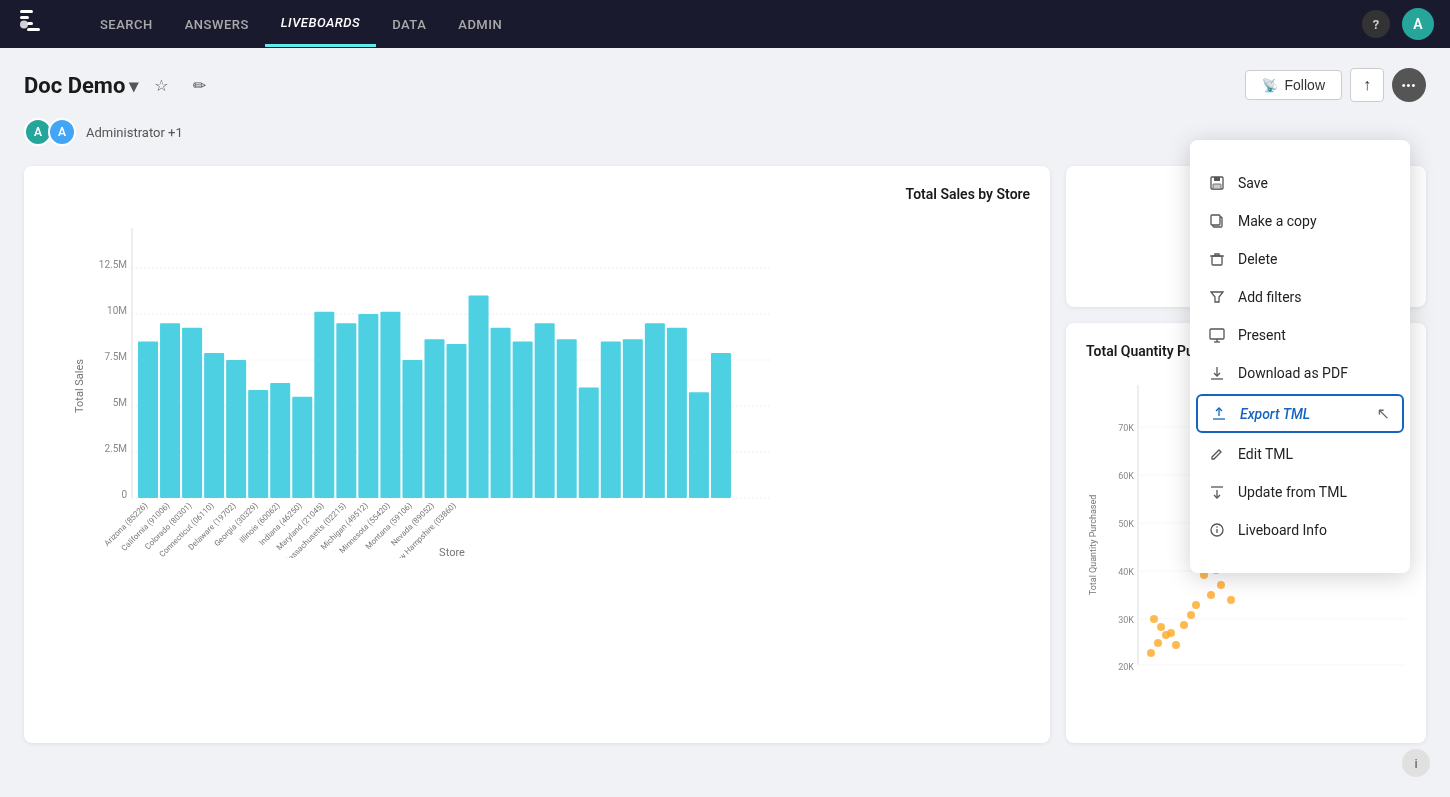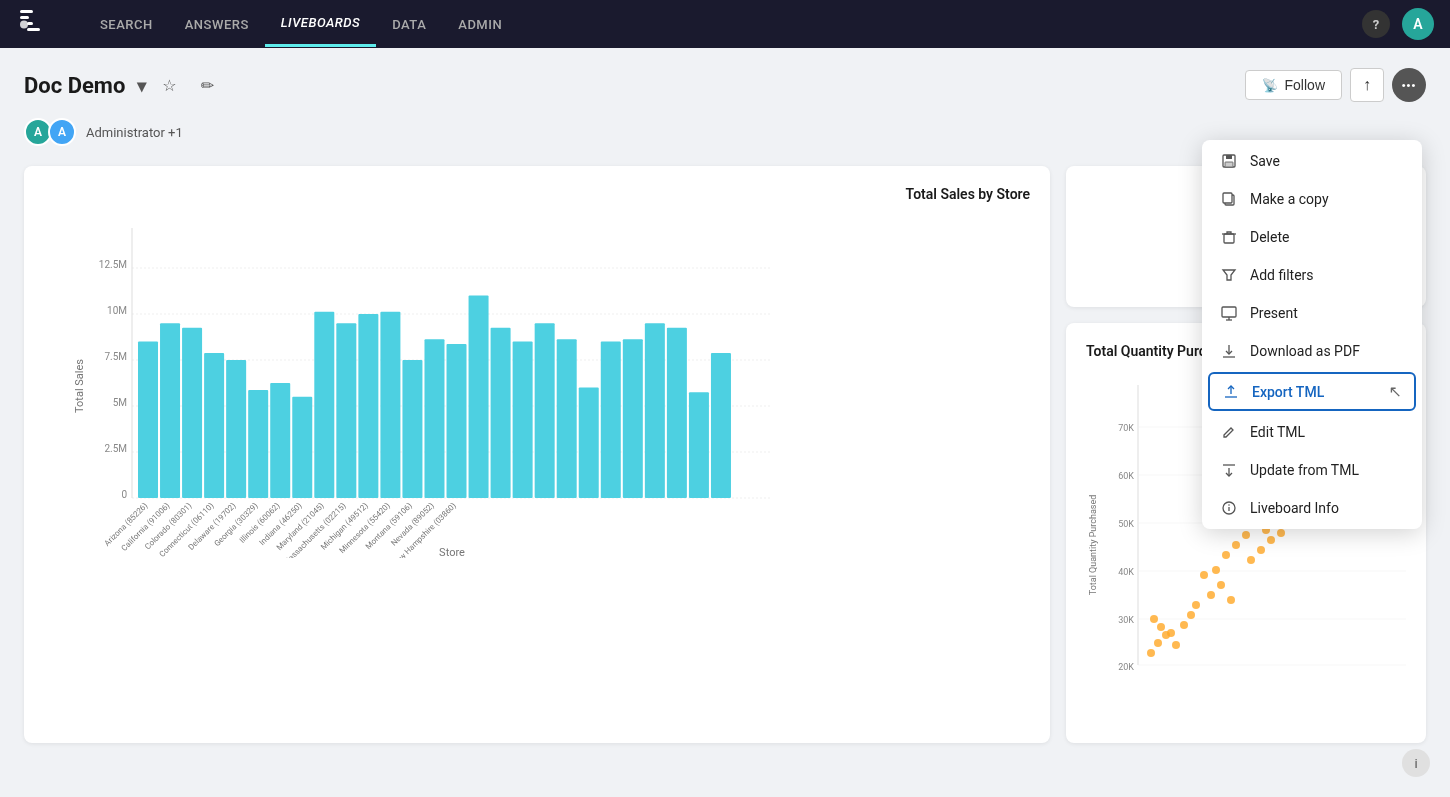--- a/index.html
+++ b/index.html
@@ -62,21 +62,21 @@
     
     .page { padding: 20px 24px; position: relative; }
 
     
     .page-header { display: flex; align-items: center; margin-bottom: 16px; }
     .page-title-area { display: flex; align-items: center; gap: 8px; }
     .page-title {
       font-size: 22px;
       font-weight: 700;
       color: #1a1a1a;
-      display: flex; align-items: center; gap: 12px;
+      display: flex; align-items: center; gap: 4px;
     }
     .title-caret { font-size: 18px; color: #555; cursor: pointer; }
     .icon-btn {
       width: 30px; height: 30px;
       border-radius: 4px;
       border: none;
       background: transparent;
       cursor: pointer;
       display: flex; align-items: center; justify-content: center;
       color: #555;
@@ -160,27 +160,27 @@
       background: #fff;
       border-radius: 8px;
       padding: 20px;
       box-shadow: 0 1px 4px rgba(0,0,0,0.08);
       height: 420px;
       overflow: hidden;
     }
     .dropdown-menu {
       position: fixed;
       top: 140px;
-      right: 28px;
+      right: 40px;
       background: #fff;
       border-radius: 8px;
       box-shadow: 0 4px 24px rgba(0,0,0,0.18);
       z-index: 100;
       min-width: 220px;
-      padding: 2px 0;
+      padding: 24px 0;
     }
     .dropdown-item {
       display: flex;
       align-items: center;
       gap: 12px;
       padding: 10px 18px;
       font-size: 14px;
       color: #222;
       cursor: pointer;
       border-radius: 0;
@@ -492,21 +492,21 @@
     <span>Download as PDF</span>
   </div>
   <div class="dropdown-item active">
     <span class="dropdown-icon">
       <svg width="16" height="16" viewBox="0 0 16 16" fill="none">
           <line x1="8" y1="10" x2="8" y2="2" stroke="#1565c0" stroke-width="1.3"></line>
           <polyline points="5,5 8,2 11,5" stroke="#1565c0" stroke-width="1.3" fill="none"></polyline>
           <line x1="2" y1="13" x2="14" y2="13" stroke="#1565c0" stroke-width="1.3"></line>
         </svg>
     </span>
-    <span style="color:#1565c0;font-weight:500;">Export TML</span>
+    <span style="color:#1565c0;font-weight:500;font-style:italic;">Export TML</span>
     <span style="margin-left:auto;font-size:16px;color:#666;">↖</span>
   </div>
   <div class="dropdown-item">
     <span class="dropdown-icon">
       <svg width="16" height="16" viewBox="0 0 16 16" fill="none">
           <path d="M3 11L10 4l2 2L5 13H3v-2z" stroke="#555" stroke-width="1.3" fill="none"></path>
         </svg>
     </span>
     <span>Edit TML</span>
   </div>

